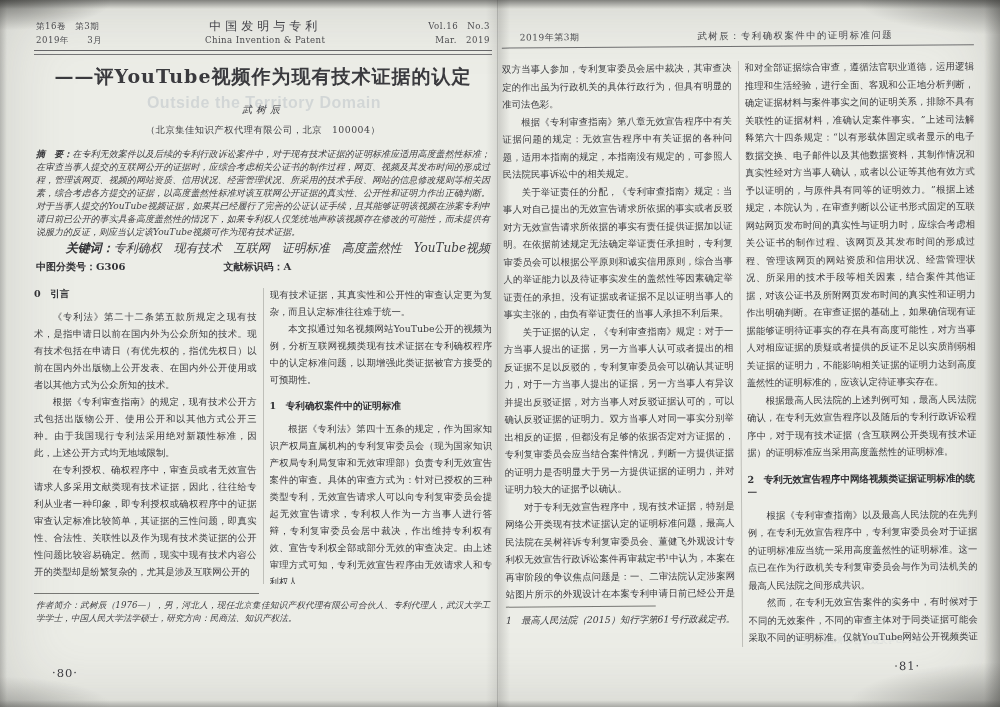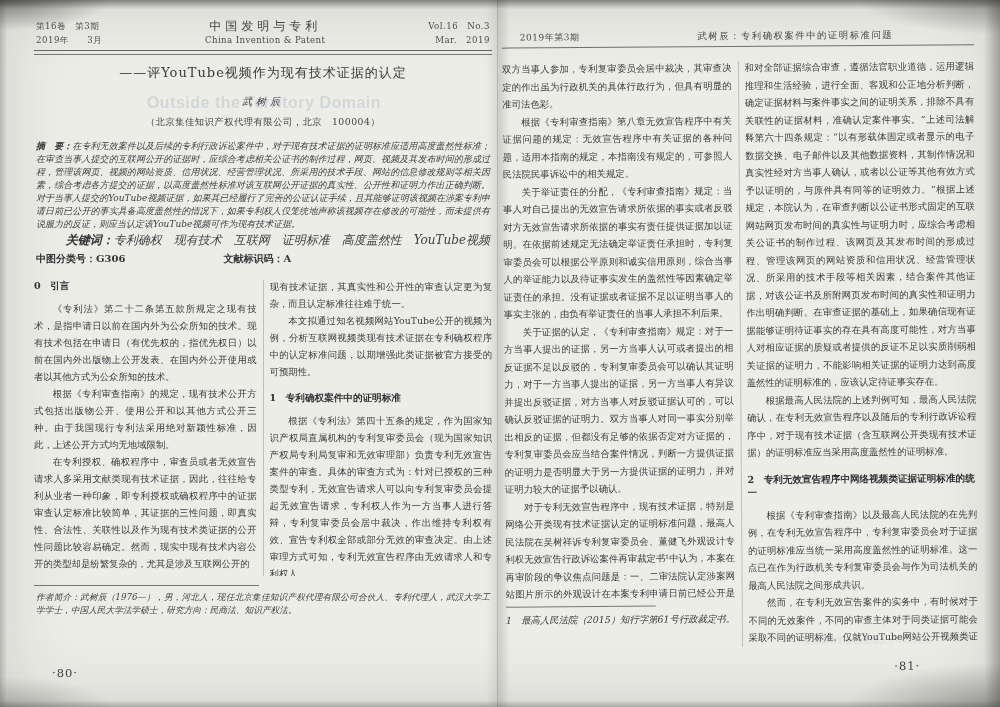--- a/index.html
+++ b/index.html
@@ -45,21 +45,21 @@
   .jcn{font-size:12px;letter-spacing:4px;color:#44444a;}
   .jen{font-size:8.6px;letter-spacing:0.4px;}
   .hdr-right{text-align:right;}
   .dbl-rule{margin-top:3px;height:3px;border-top:1.4px solid rgba(70,70,74,0.8);
     border-bottom:1px solid rgba(70,70,74,0.7);}
   .sgl-rule{margin-top:3px;height:0;border-top:1.3px solid rgba(70,70,74,0.75);}
 
   
   .title{margin:16px 0 0 0;text-align:center;font-size:26px;font-weight:bold;
     letter-spacing:3px;color:#313135;}
-  .subtitle{margin:9px 0 0 0;text-align:center;font-size:13px;font-weight:normal;
+  .subtitle{margin:9px 0 0 0;text-align:center;font-size:19px;font-weight:bold;
     letter-spacing:1px;color:#3a3a3e;}
   .author{margin-top:13px;text-align:center;font-size:10px;letter-spacing:4px;font-style:italic;color:#3d3d41;}
   .affil{margin-top:7px;text-align:center;font-size:9.3px;letter-spacing:0.5px;color:#434347;}
 
   .abstract{margin:11px 2px 0 2px;font-size:9px;line-height:13px;text-align:justify;
     font-style:italic;color:#3e3e42;}
   .keywords{margin:3px 2px 0 2px;font-size:12px;line-height:13px;font-style:italic;color:#3e3e42;text-align:right;}
   .lbl{font-style:italic;font-weight:bold;color:#333337;}
   .clc-row{display:flex;gap:98px;margin:5px 2px 0 2px;font-size:10px;font-weight:bold;color:#333337;}
 

